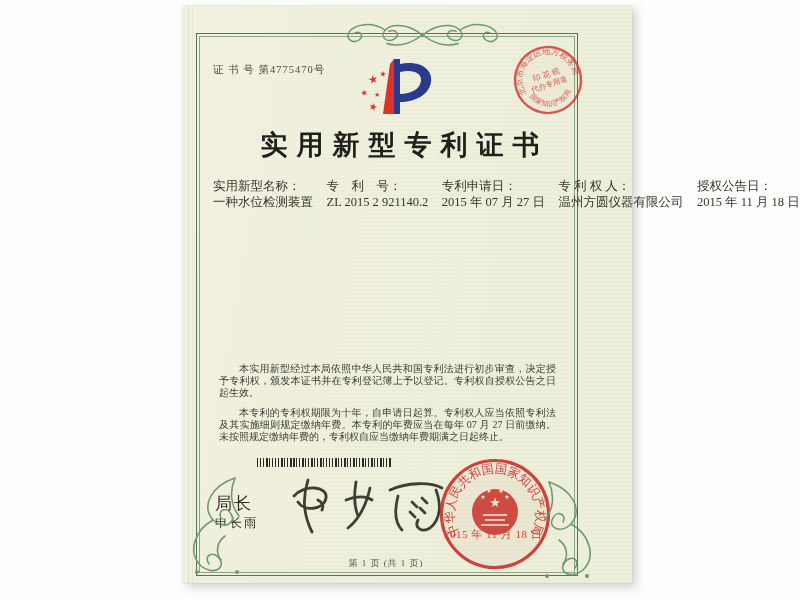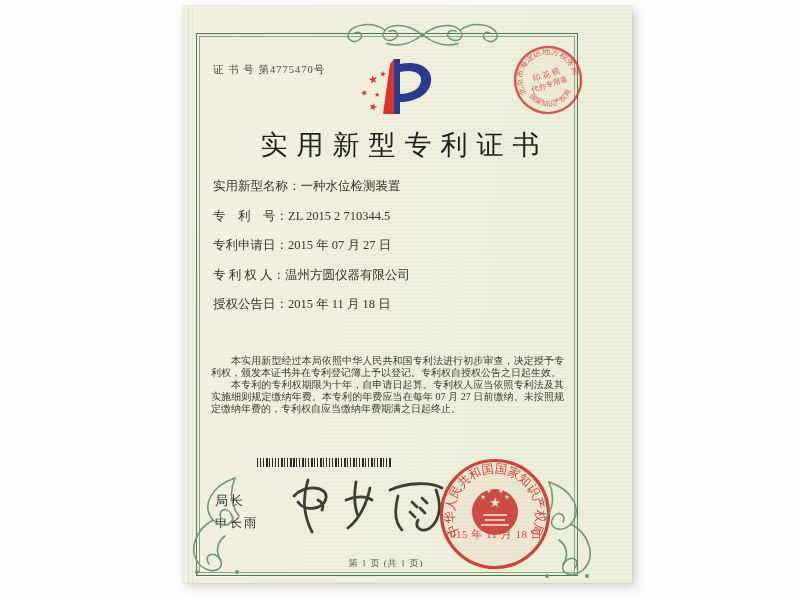--- a/index.html
+++ b/index.html
@@ -21,35 +21,35 @@
   .frame::before{content:"";position:absolute;inset:2px;border:1px solid #8aa585;}
 
   .paper-texture{position:absolute;inset:0;pointer-events:none;
     background:repeating-linear-gradient(0deg,rgba(140,170,120,.045) 0 1px,transparent 1px 4px);}
 
   .cert-no{position:absolute;left:30px;top:57px;font-size:10.5px;color:#4a4a44;letter-spacing:1px;}
 
   .logo{position:absolute;left:158px;top:46px;}
 
   .title{position:absolute;left:13px;top:121px;width:408px;text-align:center;
-         font-size:27px;color:#1f1f1c;letter-spacing:9px;text-indent:9px;font-weight:400;}
+         font-size:27px;color:#1f1f1c;letter-spacing:9px;text-indent:9px;font-weight:700;}
 
   .fields{position:absolute;left:30px;top:172px;width:360px;display:flex;
-          flex-direction:column;gap:13.5px;font-size:12.5px;line-height:16px;color:#35352f;}
+          flex-direction:row;gap:13.5px;font-size:12.5px;line-height:16px;color:#35352f;align-items:center;}
   .fields .row span{white-space:pre;}
 
   .body-text{position:absolute;left:28px;top:349px;width:353px;font-size:10px;
              line-height:1.2;color:#3b3b34;text-align:justify;}
-  .body-text p{margin:0;text-indent:2em;}
+  .body-text p{margin:8px;text-indent:2em;}
 
   .barcode{position:absolute;left:74px;top:452px;width:134px;height:9px;
     background:repeating-linear-gradient(90deg,#2b2b28 0 1.5px,transparent 1.5px 3px,
                #2b2b28 3px 3.7px,transparent 3.7px 6.5px,#2b2b28 6.5px 7.5px,transparent 7.5px 9px);}
 
-  .signer-title{position:absolute;left:32px;top:486px;font-size:13px;color:#2e2e28;letter-spacing:2px;}
+  .signer-title{position:absolute;left:32px;top:486px;font-size:17px;color:#2e2e28;letter-spacing:2px;}
   .signer-name{position:absolute;left:32px;top:509px;font-size:12.5px;color:#2e2e28;letter-spacing:2px;font-family:Liberation Serif, serif;}
   .signature{position:absolute;left:95px;top:460px;}
 
   .footer-page{position:absolute;left:13px;top:551px;width:380px;text-align:center;
                font-size:9px;color:#55554e;letter-spacing:1px;}
 
   .seal-main{position:absolute;left:247px;top:443px;overflow:visible;}
   .stamp-agency{position:absolute;left:325px;top:34px;overflow:visible;}
 
   .ornament-top{position:absolute;left:147px;top:12px;}
@@ -94,21 +94,21 @@
       <text x="27" y="57" font-size="10" fill="#d9342b" transform="rotate(14 27 57)">★</text>
     </svg>
 
     <div class="title">实用新型专利证书</div>
 
     <div class="fields">
       <div class="row">
         <span>实用新型名称：</span><span>一种水位检测装置</span>
       </div>
       <div class="row">
-        <span>专　利　号：</span><span>ZL 2015 2 710344.5</span>
+        <span>专　利　号：</span><span>ZL 2015 2 921140.2</span>
       </div>
       <div class="row">
         <span>专利申请日：</span><span>2015 年 07 月 27 日</span>
       </div>
       <div class="row">
         <span>专 利 权 人：</span><span>温州方圆仪器有限公司</span>
       </div>
       <div class="row">
         <span>授权公告日：</span><span>2015 年 11 月 18 日</span>
       </div>

